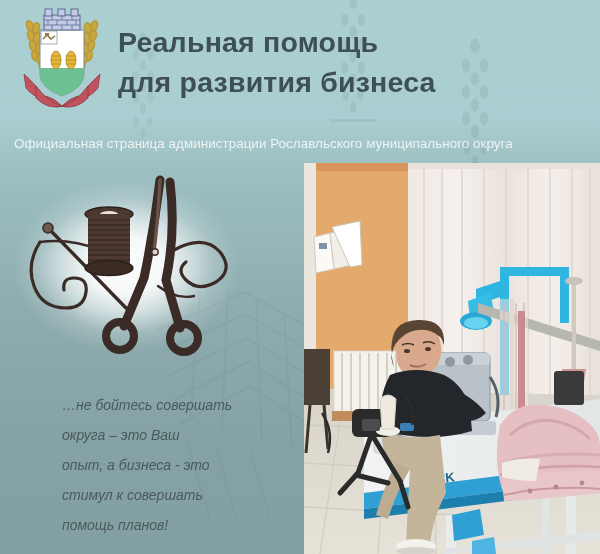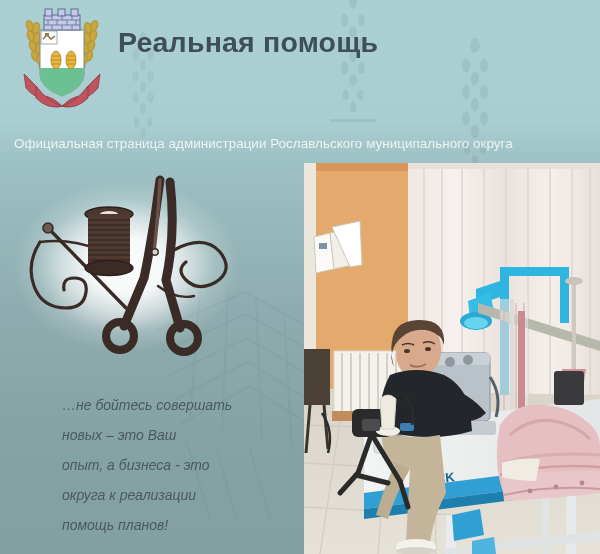--- a/index.html
+++ b/index.html
@@ -192,20 +192,21 @@
           <path d="M30 92 Q40 104 48 100 Q40 92 32 90 Z"></path>
           <path d="M66 92 Q56 104 48 100 Q56 92 64 90 Z"></path>
           <path d="M22 80 Q34 96 48 100 Q34 104 22 92 Z"></path>
           <path d="M74 80 Q62 96 48 100 Q62 104 74 92 Z"></path>
         </g>
       </svg>
     </div>
 
     <div id="title-block">
       <div class="title-line">Реальная  помощь</div>
+      <div class="title-line">для развития бизнеса</div>
     </div>
 
   </div>
 
   <div id="subtitle-bar">
     <div id="subtitle">Официальная страница администрации Рославльского муниципального округа</div>
   </div>
 
   <div id="logo-glow"></div>
   <div id="logo">
@@ -248,23 +249,23 @@
         <circle cx="112" cy="168" r="14" stroke-width="8"></circle>
         <circle cx="176" cy="170" r="14" stroke-width="8"></circle>
         <path d="M152 12 Q150 50 146 84" stroke="#6a5249" stroke-width="3.4"></path>
       </g>
       <circle cx="147" cy="84" r="3.2" fill="#d9d2c8" stroke="#3a2b26" stroke-width="1.4"></circle>
     </svg>
   </div>
 
   <div id="quote">
     <div>…не бойтесь совершать</div>
-    <div>новых – это Ваш</div>
+    <div>округа – это Ваш</div>
     <div>опыт, а бизнеса - это</div>
-    <div>округа к реализации</div>
+    <div>стимул к совершать</div>
     <div>помощь планов!</div>
   </div>
 
   <div id="photo">
     <svg width="296" height="391" viewBox="0 0 296 391">
       <defs>
         <linearGradient id="curt" x1="0" y1="0" x2="1" y2="0">
           <stop offset="0" stop-color="#efe8e3"></stop>
             <stop offset=".25" stop-color="#f6f1ee"></stop>
           <stop offset=".5" stop-color="#eae2dd"></stop>

